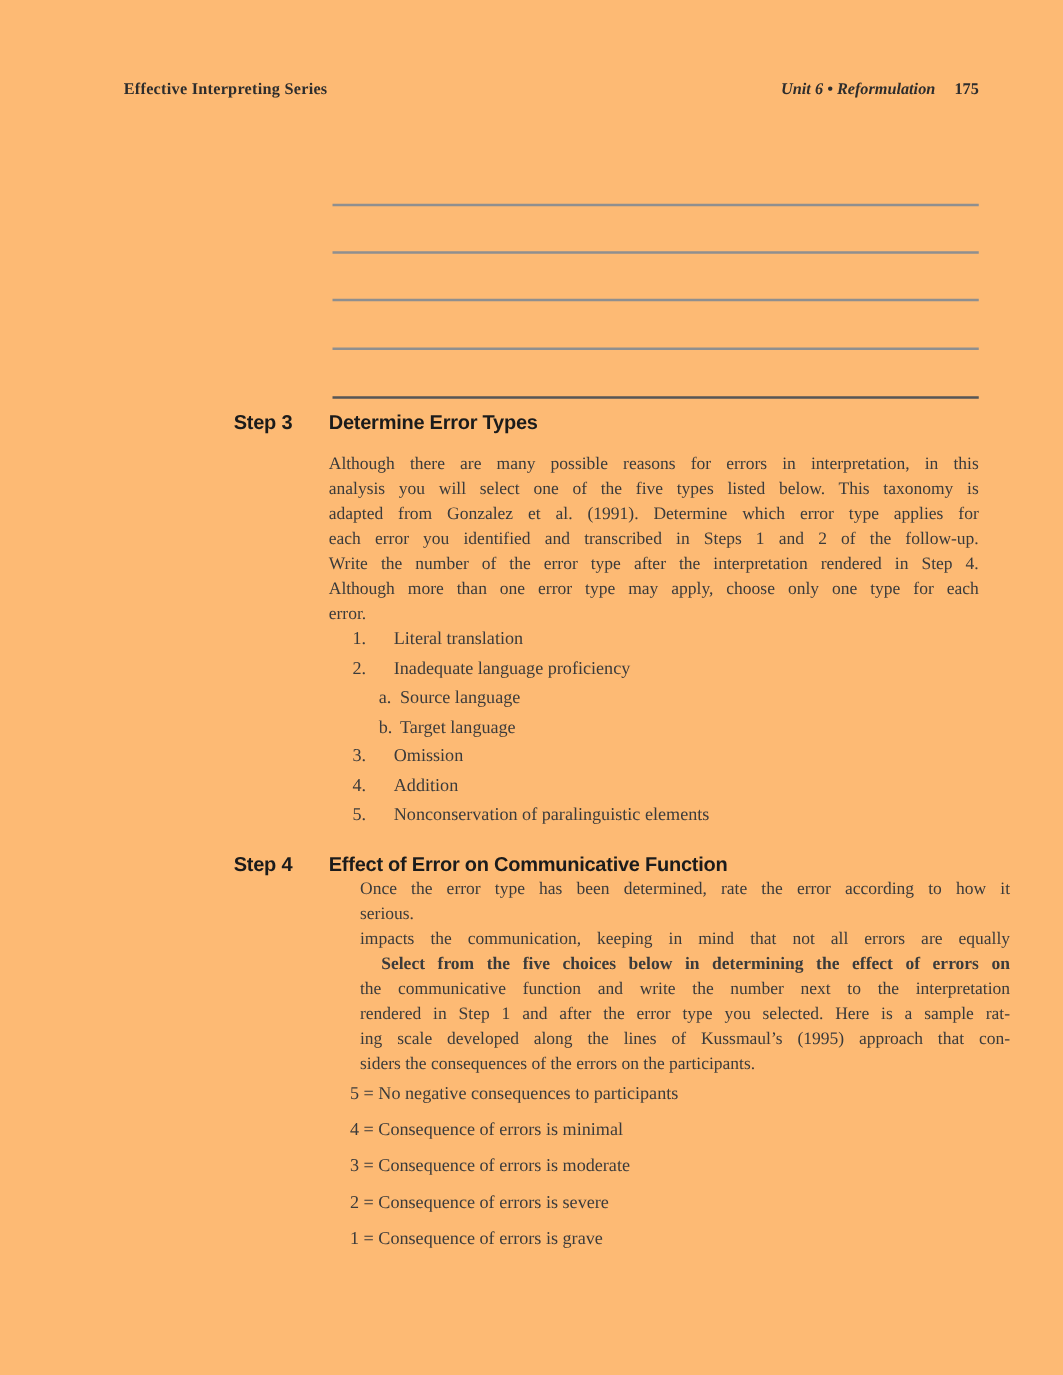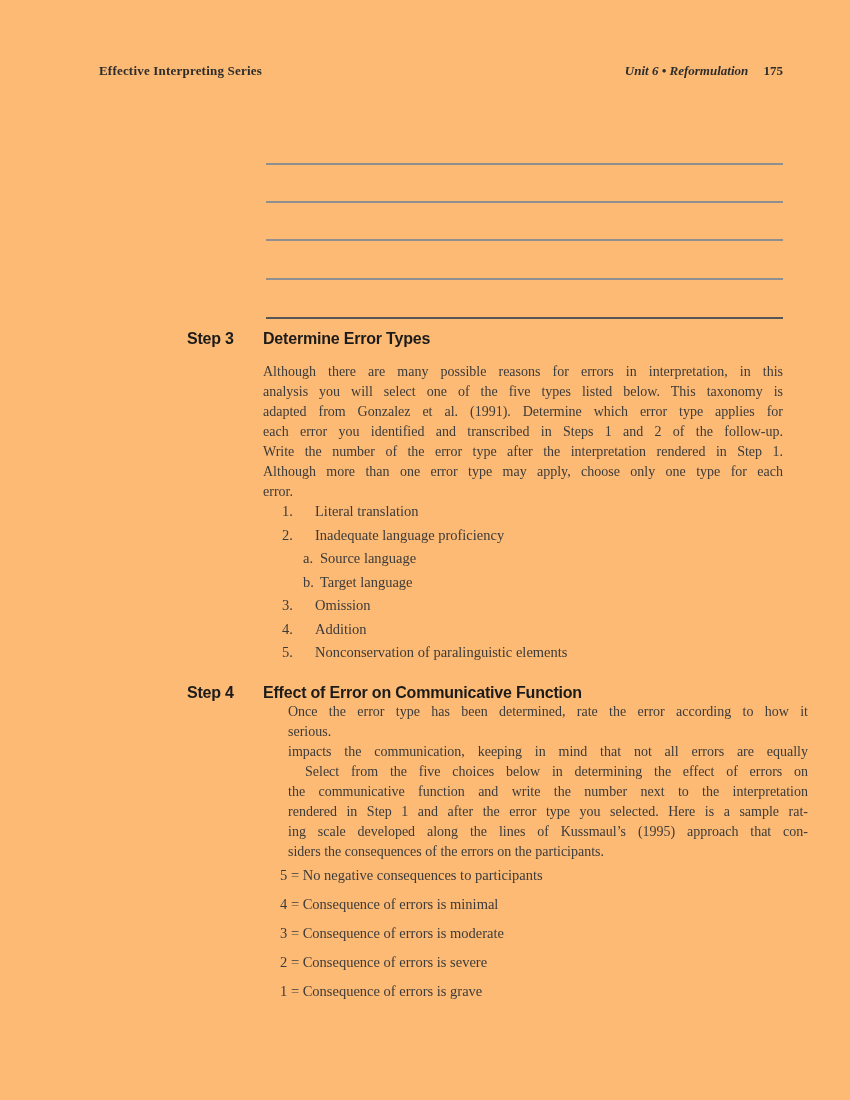--- a/index.html
+++ b/index.html
@@ -45,21 +45,21 @@
   #step4-label,#step4-title{top:684px;}
   
   .para{
     position:absolute;left:263px;width:520px;
     font-size:14px;line-height:20px;color:#3b3b3b;
   }
   #step3-para{top:362px;}
   #step4-para{top:702px;margin-left:25px;}
   .bline{text-align:justify;}
   .bline.j{text-align-last:justify;}
-  .bline.ind{text-indent:17px;}
+  .bline.ind{text-indent:17px;font-weight:bold;}
   
   .numlist{
     position:absolute;left:282px;top:502px;
     font-size:14.5px;color:#3b3b3b;
   }
   .nrow{display:flex;height:23.5px;line-height:19px;}
   .nrow .mk{width:33px;flex:none;}
   .nrow.sub{padding-left:21px;}
   .nrow.sub .mk{width:17px;}
   
@@ -89,21 +89,21 @@
       <div class="wline"></div>
     </div>
 
   <div class="step-label" id="step3-label">Step 3</div>
   <div class="step-title" id="step3-title">Determine Error Types</div>
   <div class="para" id="step3-para">
       <div class="bline j">Although there are many possible reasons for errors in interpretation, in this</div>
       <div class="bline j">analysis you will select one of the five types listed below. This taxonomy is</div>
       <div class="bline j">adapted from Gonzalez et al. (1991). Determine which error type applies for</div>
       <div class="bline j">each error you identified and transcribed in Steps 1 and 2 of the follow-up.</div>
-      <div class="bline j">Write the number of the error type after the interpretation rendered in Step 1.</div>
+      <div class="bline j">Write the number of the error type after the interpretation rendered in Step 4.</div>
       <div class="bline j">Although more than one error type may apply, choose only one type for each</div>
       <div class="bline">error.</div>
     </div>
   <div class="numlist">
       <div class="nrow">
         <span class="mk">1.</span>
         <span>Literal translation</span>
       </div>
       <div class="nrow">
         <span class="mk">2.</span>

